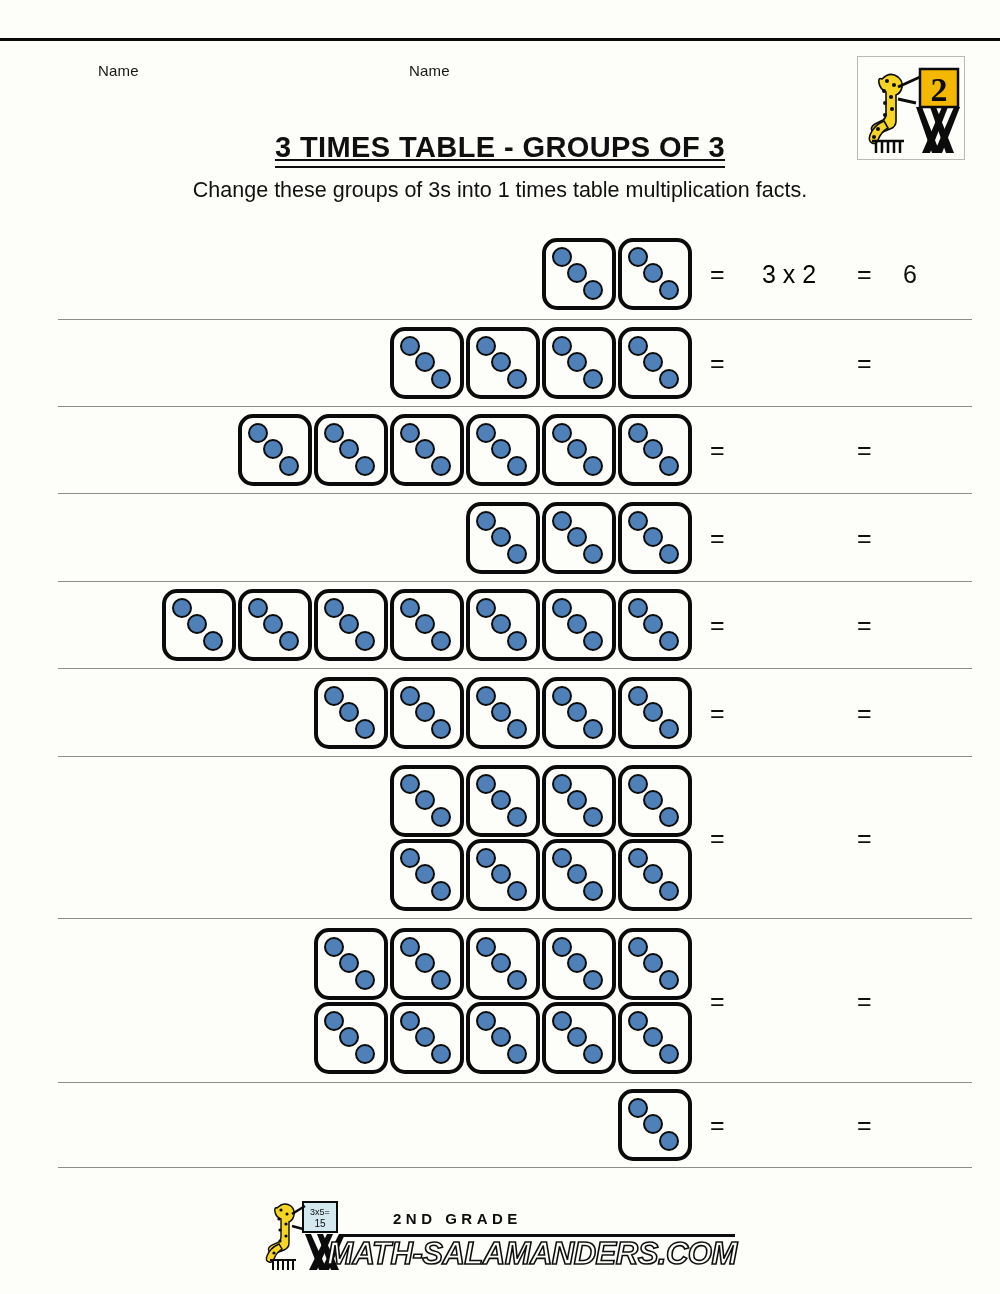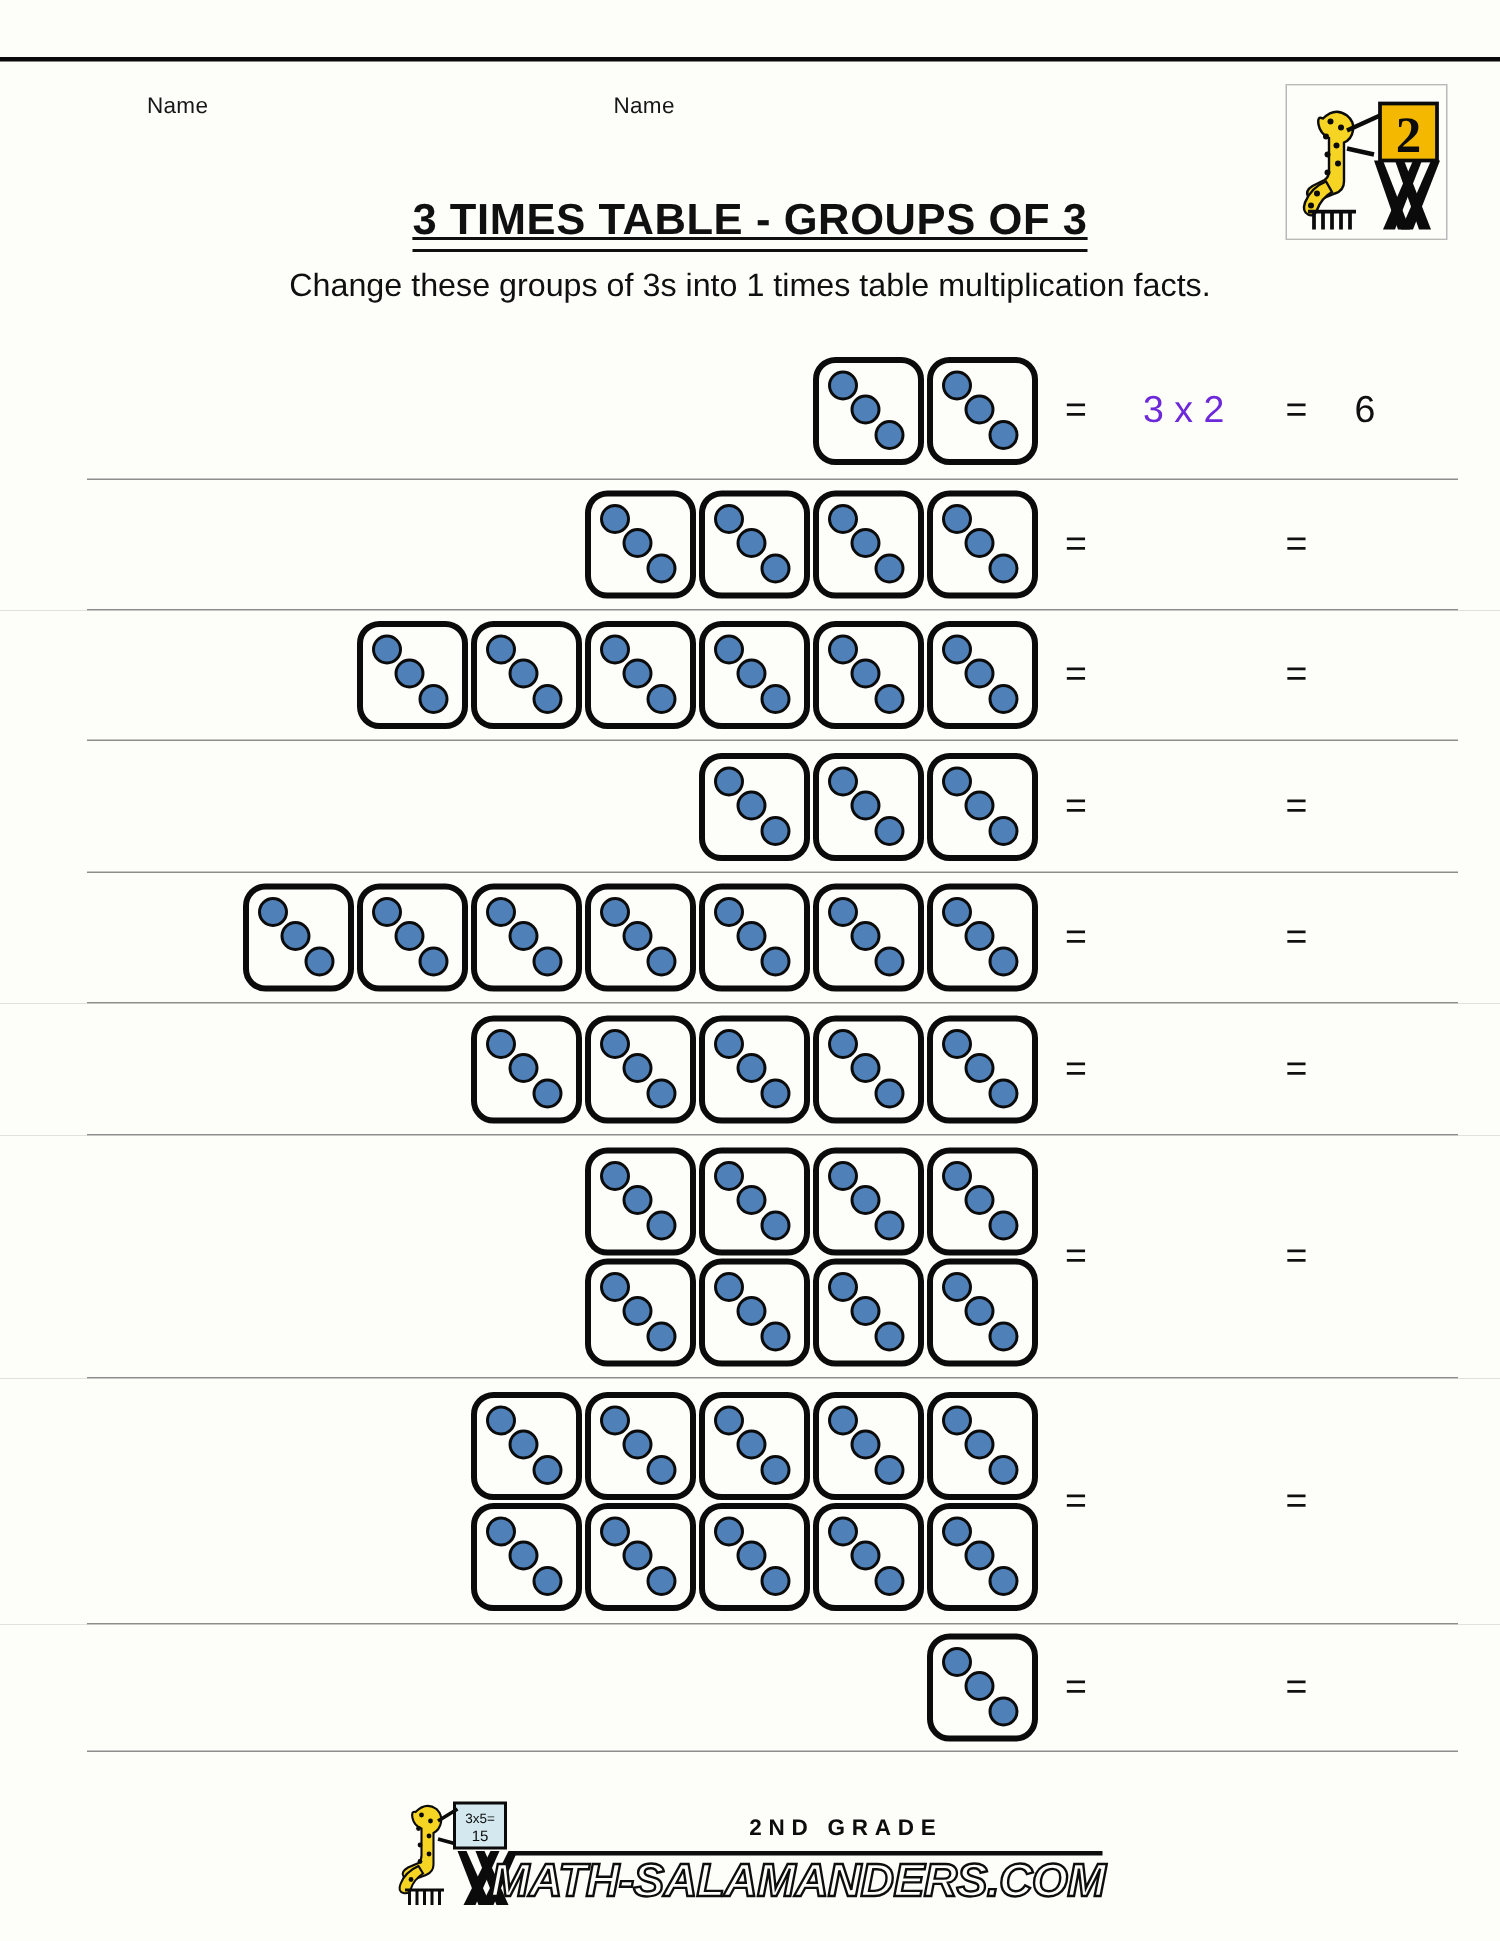--- a/index.html
+++ b/index.html
@@ -158,21 +158,21 @@
     transform: translateY(-50%);
     font-size: 25px;
     color: #101010;
   }
   .answer-fact {
     position: absolute;
     left: 762px;
     top: 50%;
     transform: translateY(-50%);
     font-size: 25px;
-    color: #6d28d9;
+    color: #000000;
     white-space: nowrap;
   }
   .answer-product {
     position: absolute;
     left: 903px;
     top: 50%;
     transform: translateY(-50%);
     font-size: 25px;
     color: #101010;
     white-space: nowrap;
@@ -213,21 +213,21 @@
     left: 0;
     top: 4px;
     width: 88px;
     height: 78px;
   }
   #footer-grade {
     position: absolute;
     left: 128px;
     top: 18px;
     width: 342px;
-    text-align: center;
+    text-align: left;
     font-size: 15px;
     font-weight: 700;
     letter-spacing: 4.5px;
     color: #0d0d0d;
   }
   #footer-rule {
     position: absolute;
     left: 78px;
     top: 42px;
     width: 392px;

